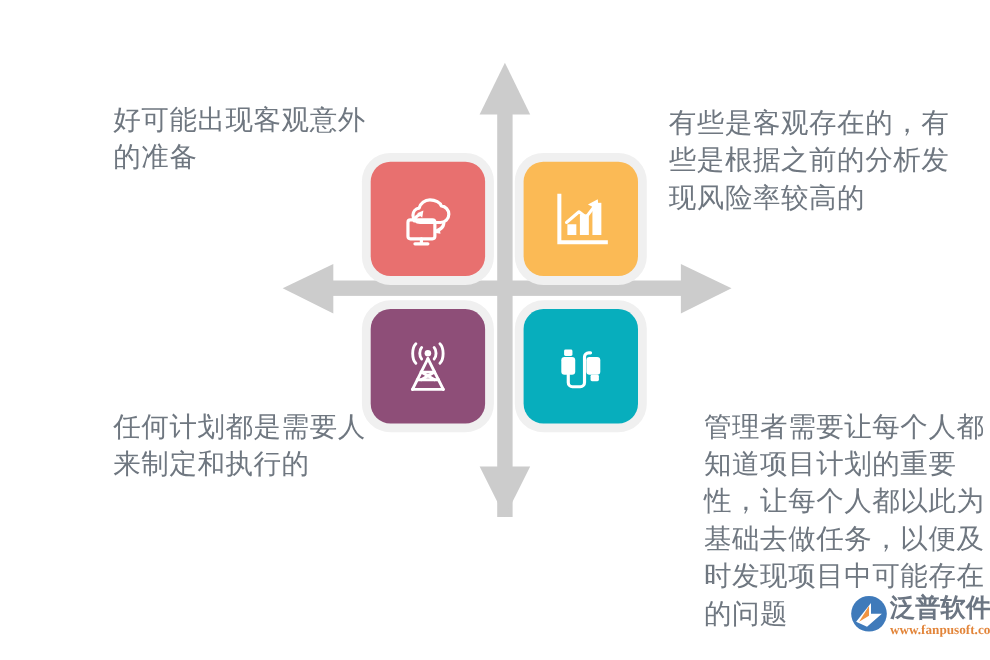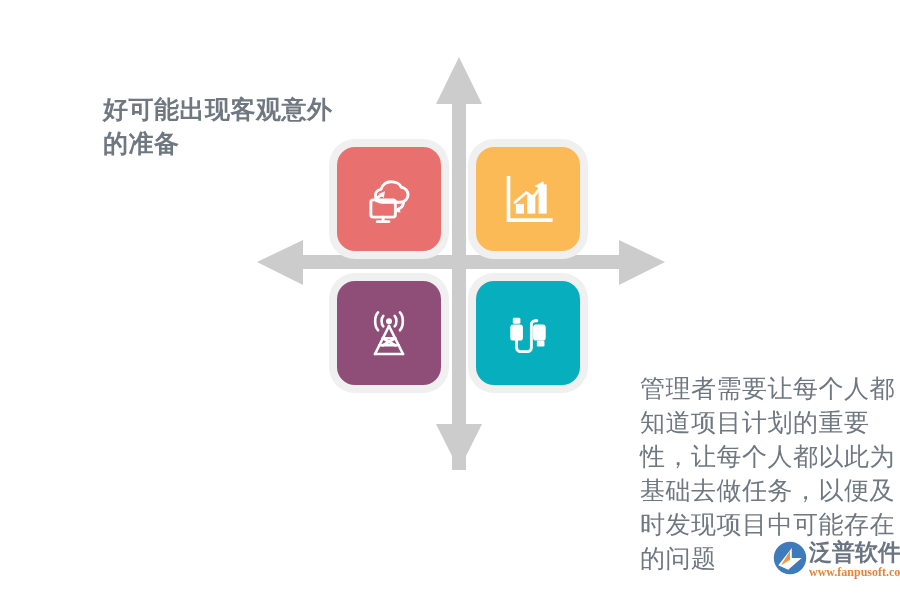--- a/index.html
+++ b/index.html
@@ -49,21 +49,21 @@
 
   
   .caption {
     position: absolute;
     color: #6f7780;
     font-size: 25px;
     line-height: 34px;
     letter-spacing: 0.5px;
     white-space: pre-line;
   }
-  #cap-tl { left: 103px; top: 92px;  width: 250px; font-weight: bold; }
+  #cap-tl { left: 103px; top: 92px;  width: 250px; }
   #cap-tr { left: 608px; top: 95px;  width: 255px; }
   #cap-bl { left: 103px; top: 371px; width: 250px; }
   #cap-br { left: 640px; top: 371px; width: 255px; }
 
   
   #watermark {
     position: absolute;
     left: 772px;
     top: 540px;
     width: 124px;
@@ -181,20 +181,22 @@
 
         <path d="M18.5 41v8.5a4.5 4.5 0 0 0 4.5 4.5h8.5a4.5 4.5 0 0 0 4.5-4.5V22a4.5 4.5 0 0 1 4.5-4.5h2" stroke="#ffffff" stroke-width="3.4" stroke-linecap="round" stroke-linejoin="round" fill="none"></path>
 
         <rect x="38" y="22" width="15" height="19" rx="3.5" fill="#ffffff"></rect>
         <rect x="42.5" y="41" width="9" height="7" rx="1.6" fill="#ffffff"></rect>
       </svg>
     </span>
   </div>
 
   <div class="caption" id="cap-tl">好可能出现客观意外的准备</div>
+  <div class="caption" id="cap-tr">有些是客观存在的，有些是根据之前的分析发现风险率较高的</div>
+  <div class="caption" id="cap-bl">任何计划都是需要人来制定和执行的</div>
   <div class="caption" id="cap-br">管理者需要让每个人都知道项目计划的重要性，让每个人都以此为基础去做任务，以便及时发现项目中可能存在的问题</div>
 
   <div id="watermark">
     <span>
       <svg width="36" height="36" viewBox="0 0 40 40">
         <circle cx="20" cy="20" r="18" fill="#2f6fb5"></circle>
         <path d="M7 28 L22 9 L22 20 L33 20 L18 33 Z" fill="#ffffff"></path>
         <path d="M20 12 L20 22 L10 28 Z" fill="#ef8b33"></path>
       </svg>
     </span>

